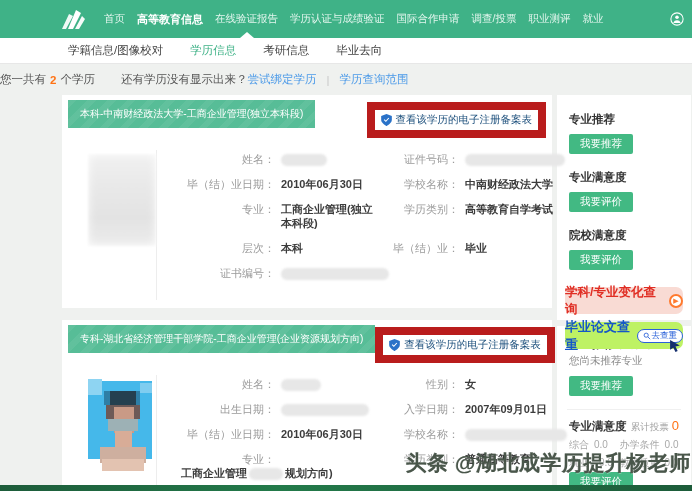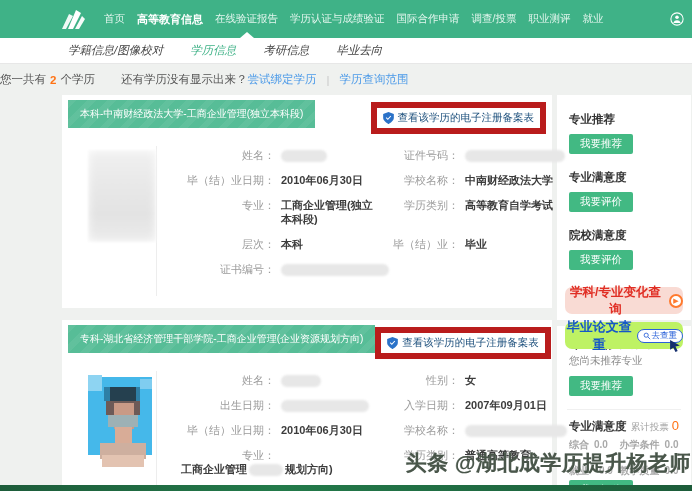--- a/index.html
+++ b/index.html
@@ -1,55 +1,55 @@
 <!DOCTYPE html>
 <html><head>
 <meta charset="utf-8">
 <style>
   * { margin:0; padding:0; box-sizing:border-box; }
   html,body { width:692px; height:491px; }
   body {
     font-family:"Liberation Sans","DejaVu Sans",sans-serif;
     background:#eff1ef; overflow:hidden; position:relative; font-size:12px;
   }
-  a { text-decoration:none; cursor:pointer;text-align:center; }
+  a { text-decoration:none; cursor:pointer; }
 
   
   .topbar { height:38px; background:#3fb287; display:flex; align-items:center; padding:0 8px 0 60px; }
   .logo { display:flex; align-items:center; gap:5px; margin-right:18px; }
   .logo-text { color:#fff; font-size:17px; font-weight:bold; letter-spacing:2px; white-space:nowrap; }
   .topnav { display:flex; align-items:center; gap:12px; flex:1; white-space:nowrap; }
   .topnav a { color:#e3f6ee; font-size:10.5px; }
   .topnav a.active { color:#fff; font-weight:bold; font-size:11px; }
   .user-menu { display:flex; align-items:center; gap:4px; color:#fff; font-size:10.5px; margin-left:6px; white-space:nowrap; }
 
   
   .subnav { height:26px; background:#fff; border-bottom:1px solid #e7e7e7; display:flex; align-items:center; gap:27px; padding-left:68px; position:relative; }
-  .subnav a { color:#444; font-size:11.5px;font-style:italic; }
+  .subnav a { color:#444; font-size:11.5px; }
   .subnav a.active { color:#3fb287; }
   .caret-up { position:absolute; top:-6px; left:240px; width:0; height:0; border-left:7px solid transparent; border-right:7px solid transparent; border-bottom:6px solid #fff; }
 
   
   .breadcrumb { height:31px; display:flex; align-items:center; color:#555; font-size:11.5px; white-space:nowrap; }
   .crumb-count { color:#ff7214; font-weight:bold; margin:0 4px; }
   .crumb-hint { margin-left:26px; color:#555; }
   .blue-link { color:#4c9ae8; }
   .crumb-sep { color:#c9c9c9; margin:0 10px; }
 
   
   .main { display:flex; gap:5px; padding-left:62px; }
   .content { width:490px; }
   .sidebar { width:134px; }
 
   
   .card { background:#fff; margin-bottom:12px; }
   .card-head { display:flex; justify-content:space-between; align-items:flex-start; padding:5px 6px 0 6px; }
   .card-title { display:inline-block; background:#57bd97; color:#fff; font-size:10px; height:28px; line-height:28px; padding:0 12px; white-space:nowrap;
     background-image:repeating-linear-gradient(135deg, rgba(255,255,255,.06) 0 6px, rgba(255,255,255,0) 6px 14px); }
-  .report-btn { display:flex; align-items:center; gap:4px; border:6px solid #b91c1c; padding:3px 6px; margin-top:2px; color:#1c4f7c; font-size:10.5px; background:#fff; white-space:nowrap; }
+  .report-btn { display:flex; align-items:center; gap:4px; border:8px solid #b91c1c; padding:3px 6px; margin-top:2px; color:#1c4f7c; font-size:10.5px; background:#fff; white-space:nowrap; }
   .card-body { display:flex; padding:12px 0 6px 0; }
   .photo-col { width:116px; min-height:150px; border-right:1px solid #ededed; display:flex; justify-content:flex-start; padding:4px 0 0 26px; }
   .photo { width:68px; height:92px; }
   .photo-blur { background:linear-gradient(180deg,#f1f1f1 0%,#e9e9e9 35%,#e3e3e3 70%,#ececec 100%); box-shadow:inset 0 0 10px #fff; filter:blur(1px); }
   .fields { flex:1; padding:2px 6px 0 18px; }
   .frow { display:flex; margin-bottom:11px; }
   .fcell { display:flex; font-size:11px; line-height:14px; }
   .fcell.l { width:206px; flex:none; }
   .fcell.r { flex:1; }
   .flabel { color:#9b9b9b; text-align:right; flex:none; }
@@ -66,21 +66,21 @@
   .banner-red { background:#f9dbd4; color:#e02e24; font-weight:bold; font-size:12.5px; }
   .banner-blue { background:#bef264; color:#1557c8; font-weight:bold; font-size:13px; }
   .circle-arrow { width:14px; height:14px; border:2px solid #ff7a2f; border-radius:50%; color:#ff7a2f; font-size:7px; display:flex; align-items:center; justify-content:center; background:#fff; flex:none; }
   .badge { display:flex; align-items:center; gap:1px; border:1px solid #2b62d9; border-radius:8px; background:#fff; color:#2b62d9; font-size:8.5px; font-weight:normal; height:14px; padding:0 5px; flex:none; }
   .hand-cursor { position:absolute; right:1px; bottom:-3px; }
 
   .p2-row { display:flex; justify-content:space-between; align-items:baseline; }
   .votes-label { font-size:9.5px; color:#9e9e9e; }
   .votes-num { font-size:13px; color:#ff7214; margin-left:3px; }
   .empty-text { font-size:10.5px; color:#8a8a8a; margin:2px 0 8px; }
-  .metrics { display:grid; grid-template-columns:46% 54%; row-gap:12px; font-size:10px; color:#a9a9a9; margin:4px 0 2px;font-weight:bold; }
+  .metrics { display:grid; grid-template-columns:46% 54%; row-gap:4px; font-size:10px; color:#a9a9a9; margin:4px 0 2px; }
   .metric span.mv { margin-left:5px; }
   .sb-divider { border-top:1px solid #f0f0f0; margin:4px -2px 8px; }
 
   
   .watermark { position:absolute; right:1px; bottom:14px; font-size:21px; font-weight:bold; color:#49564a; text-shadow:0.5px 0.5px 0 rgba(255,255,255,.3), -0.5px -0.5px 0 rgba(20,40,25,.4); white-space:nowrap; z-index:50; letter-spacing:0.5px; }
   .bottombar { position:absolute; left:0; right:0; bottom:0; height:6px; background:linear-gradient(90deg,#1d5c3a,#237a4a 40%,#1d5c3a); z-index:60; }
 </style>
 </head>
 <body>
 

